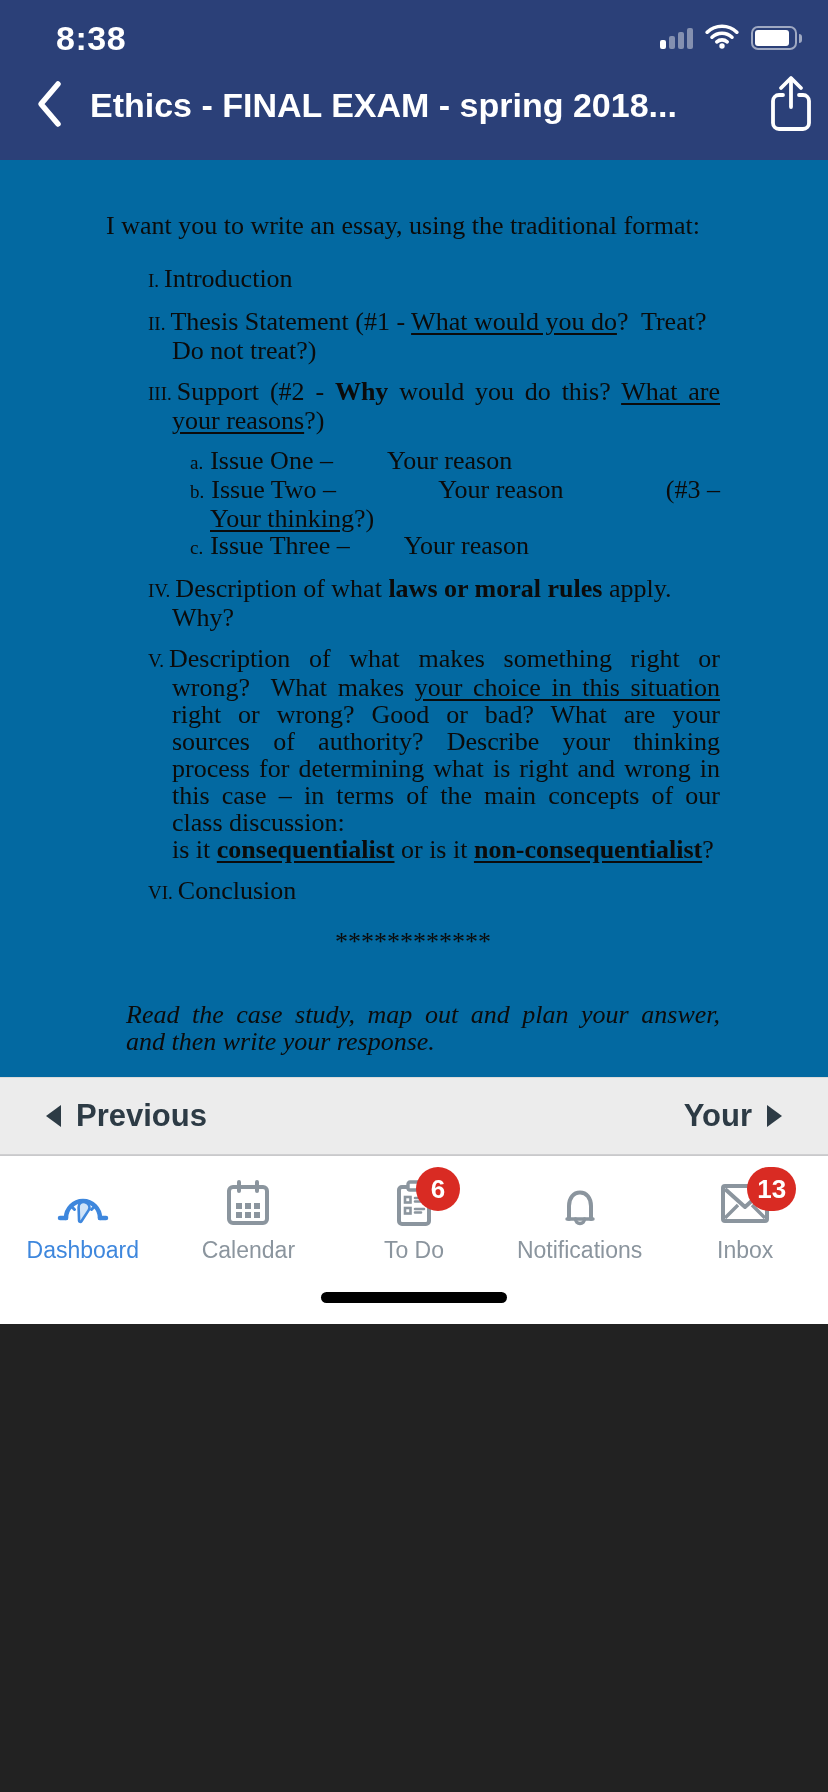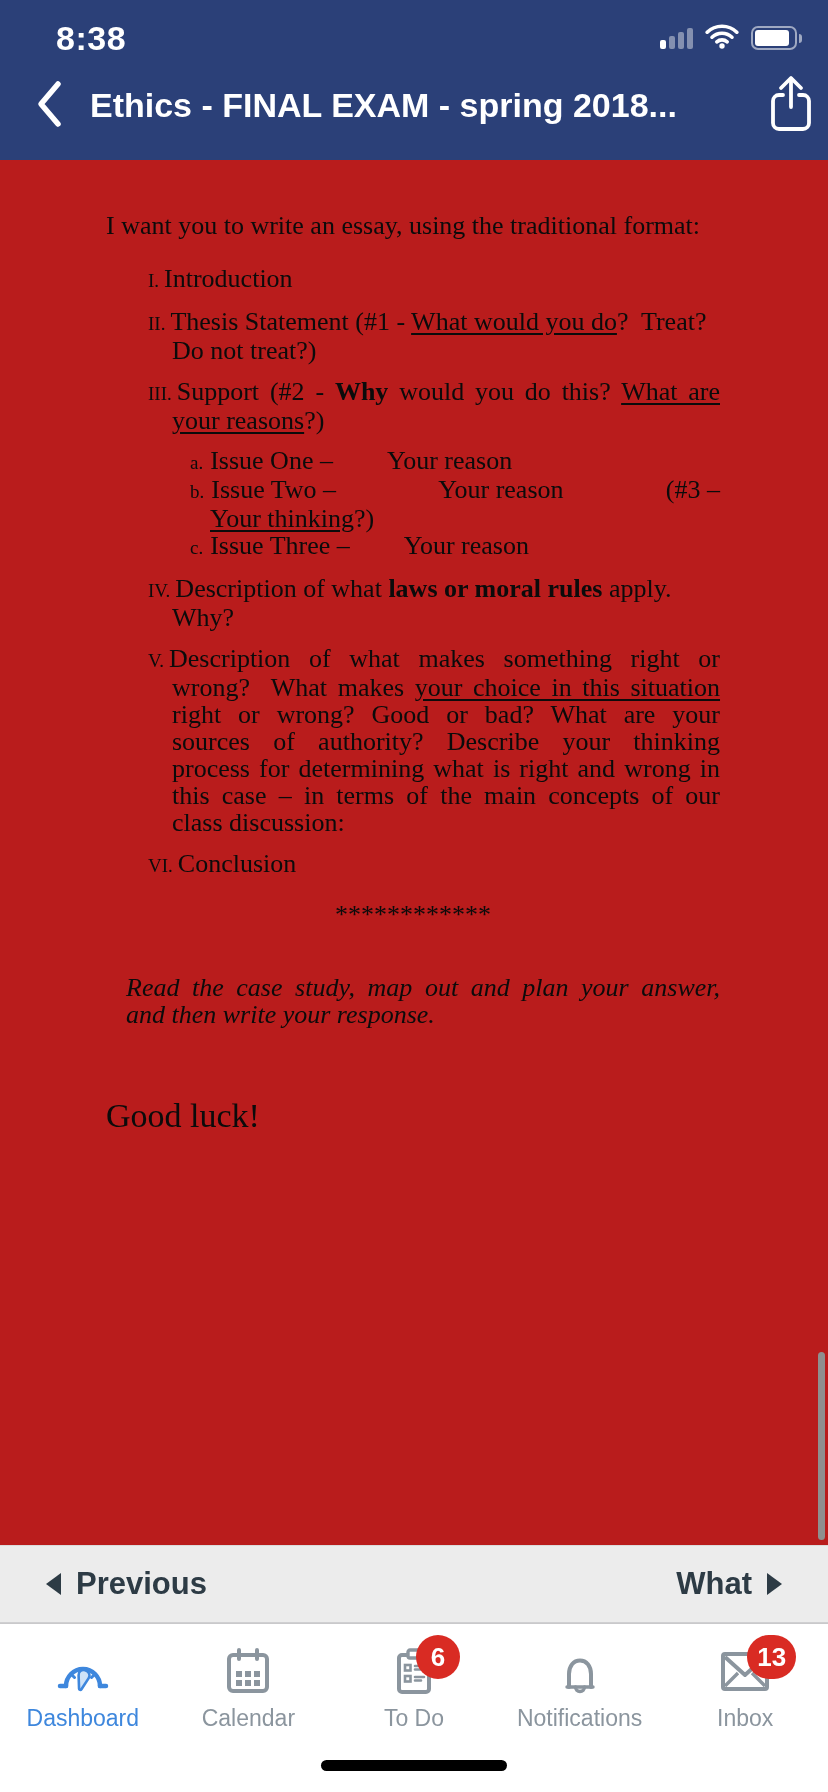--- a/index.html
+++ b/index.html
@@ -2,41 +2,41 @@
 <html style="--header_bg: #2B4078; --accent_blue: #3E87DD; --badge_red: #D92B23; --pager_bg: #ECECEC; --pager_text: #2D3B45; --tab_inactive: #8B959E;"><head>
 <meta charset="utf-8">
 <style>
   :root{
     --header_bg:#2B4078; --accent_blue:#3E87DD; --badge_red:#D92B23;
     --pager_bg:#ECECEC; --pager_text:#2D3B45; --tab_inactive:#8B959E;
   }
   *{box-sizing:border-box;}
   html,body{margin:0;padding:0;background:#222;}
   .phone{
-    width:828px;height:1792px;position:relative;overflow:hidden;background:#fff;
+    width:828px;height:1324px;position:relative;overflow:hidden;background:#fff;
     display:flex;flex-direction:column;margin:0 auto;
     font-family:"Liberation Sans","DejaVu Sans",sans-serif;
   }
   
   .header{background:var(--header_bg);color:#fff;height:160px;flex:none;display:flex;flex-direction:column;}
   .statusbar{display:flex;align-items:center;justify-content:space-between;padding:18px 26px 0 56px;height:58px;}
   .time{font-size:34px;font-weight:700;letter-spacing:.5px;}
   .sicons{display:flex;align-items:center;gap:12px;}
   .sig{display:flex;align-items:flex-end;gap:3px;height:22px;}
   .sig i{display:block;width:6px;border-radius:2px;background:#fff;}
   .sig i.dim{opacity:.42;}
   .bat-wrap{display:flex;align-items:center;}
   .bat{width:46px;height:24px;border:2.5px solid rgba(255,255,255,.55);border-radius:7px;padding:2px;}
   .batfill{width:90%;height:100%;background:#fff;border-radius:3px;}
   .battip{width:3.5px;height:9px;background:rgba(255,255,255,.55);border-radius:0 3px 3px 0;margin-left:1.5px;}
   .navbar{flex:1;display:flex;align-items:center;padding:6px 12px 14px 34px;}
   .backbtn,.sharebtn{background:none;border:none;padding:0;cursor:pointer;display:flex;align-items:center;color:#fff;}
   .navtitle{flex:1;margin-left:26px;font-size:34px;font-weight:700;white-space:nowrap;overflow:hidden;}
   
-  .content{flex:1;background:#b91c1c;position:relative;overflow:hidden;}
+  .content{flex:1;background:#0369a1;position:relative;overflow:hidden;}
   .doc{padding:52px 108px 0 106px;font-family:"Liberation Serif","DejaVu Serif",serif;
        font-size:26px;line-height:27px;color:#0b0b0b;}
   .intro{margin:0 0 26px;}
   .item{padding-left:66px;margin:0 0 14px;}
   .item .line.first{margin-left:-24px;}
   .line.fill{text-align:justify;text-align-last:justify;}
   .line.nowrap{white-space:nowrap;text-align:left;}
   .num{font-size:19px;padding-right:5px;}
   .letter{font-size:19px;padding-right:7px;}
   .b{font-weight:bold;}
@@ -160,20 +160,21 @@
             <div class="line"><span>Why?</span></div>
           </div>
           <div class="item">
             <div class="line first fill"><span class="num">V.</span><span>Description of what makes something right or</span></div>
             <div class="line fill"><span>wrong?&nbsp; What makes </span><span class="u">your choice in this situation</span></div>
             <div class="line fill"><span>right or wrong? Good or bad? What are your</span></div>
             <div class="line fill"><span>sources of authority? Describe your thinking</span></div>
             <div class="line fill"><span>process for determining what is right and wrong in</span></div>
             <div class="line fill"><span>this case – in terms of the main concepts of our</span></div>
             <div class="line"><span>class discussion:</span></div>
+            <div class="line nowrap"><span>is it </span><span class="b u">consequentialist</span><span> or is it </span><span class="b u">non-consequentialist</span><span>?</span></div>
           </div>
           <div class="item">
             <div class="line first"><span class="num">VI.</span><span>Conclusion</span></div>
           </div>
         </div>
       <div class="sep">************</div>
       <div class="note" id="doc-note">
           <div class="line fill"><span class="i">Read the case study, map out and plan your answer,</span></div>
           <div class="line"><span class="i">and then write your response.</span></div>
         </div>
@@ -181,21 +182,21 @@
     </div>
     <div class="scrollthumb"></div>
   </main>
 
   <div class="pager">
     <div class="pbtn">
       <span class="tri left"></span>
       <span>Previous</span>
     </div>
     <div class="pbtn">
-      <span>What</span>
+      <span>Your</span>
       <span class="tri right"></span>
     </div>
   </div>
 
   <nav class="tabbar" id="tabbar">
     <div class="tab active">
         <span class="iconwrap">
           <svg width="54" height="54" viewBox="0 0 54 54" fill="none">
             <path d="M4 41 H10 M44 41 H50" stroke="currentColor" stroke-width="4.5" stroke-linecap="round"></path>
             <path d="M10 41 A17 17 0 0 1 44 41" stroke="currentColor" stroke-width="4.5" stroke-linecap="round"></path>

